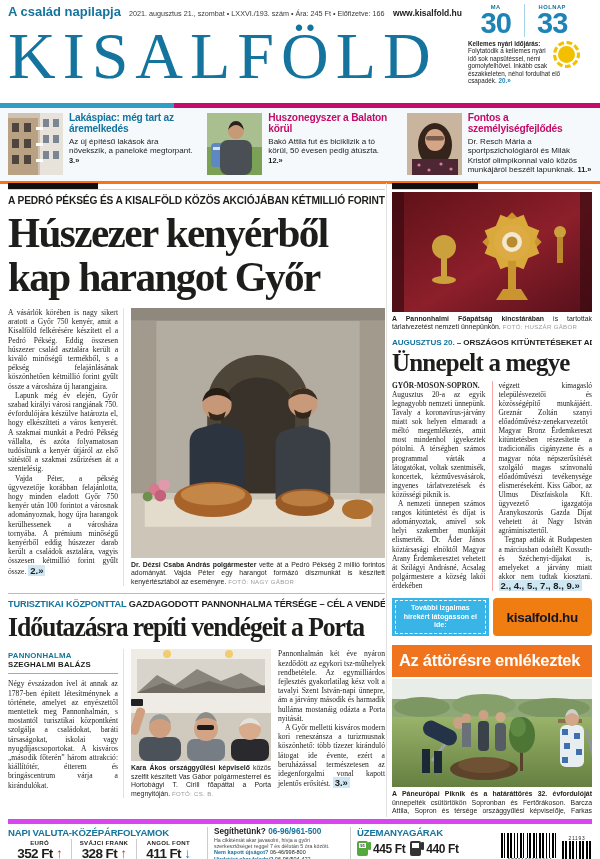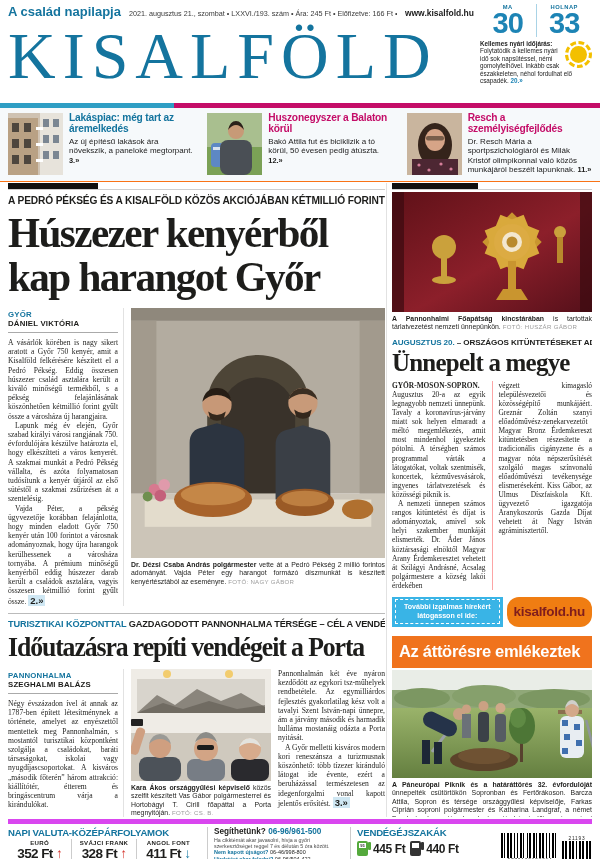--- a/index.html
+++ b/index.html
@@ -1,40 +1,40 @@
 <!DOCTYPE html>
 <html lang="hu"><head>
 <meta charset="utf-8">
 <style>
   html,body{margin:0;padding:0;background:#888;}
   .page{position:relative;width:600px;height:859px;background:#fff;margin:0 auto;
         font-family:"Liberation Sans",sans-serif;color:#1d1d1b;overflow:hidden;}
 
   
-  .masthead{position:absolute;left:8px;right:8px;top:4px;height:97px;}
+  .masthead{position:absolute;left:8px;right:20px;top:4px;height:97px;}
   .mast-row1{display:flex;align-items:baseline;gap:8px;margin-right:118px;}
   .tagline{color:#14749e;font-weight:bold;font-size:13px;white-space:nowrap;}
   .dateline{flex:1;font-size:7.2px;color:#3a3a3a;white-space:nowrap;overflow:hidden;}
   .website{font-weight:bold;font-size:8.5px;color:#222;white-space:nowrap;}
   .logo{font-family:"Liberation Serif",serif;font-weight:normal;font-size:66px;line-height:62px;
         color:#14749e;letter-spacing:7px;margin-top:6px;white-space:nowrap;}
   .weather{position:absolute;right:0;top:0;width:112px;}
   .temps{display:flex;text-align:center;}
   .temp-cell{flex:1;}
   .temp-cell+.temp-cell{border-left:1px solid #a9d3e6;}
   .temp-label{font-size:5.8px;font-weight:bold;color:#14749e;letter-spacing:.5px;}
   .temp-num{font-size:29px;line-height:27px;font-weight:bold;color:#1d84b5;letter-spacing:-1px;}
   .weather-text{font-size:6.3px;line-height:7.4px;margin-top:3px;color:#222;}
   .sun-icon{float:right;width:17px;height:17px;border-radius:50%;border:3px dashed #f3c000;
             background:#f3c000;background-clip:content-box;padding:2px;margin:1px 0 1px 2px;}
   .w-bold{font-weight:bold;}
   .w-ref{color:#1d84b5;font-weight:bold;}
 
   
-  .teasers{position:absolute;top:103px;left:0;right:0;height:78px;background:#f6f9fb;border-bottom:1px solid #f97316;}
+  .teasers{position:absolute;top:103px;left:0;right:0;height:78px;background:#f6f9fb;border-bottom:3px solid #f97316;}
   .teaser-strip{height:5px;display:flex;}
   .strip-blue{width:29%;background:#2e9ec4;}
   .strip-magenta{flex:1;background:#c40d68;}
   .teaser-row{display:flex;gap:14px;padding:5px 8px 0;}
   .teaser{flex:1;display:flex;gap:6px;min-width:0;}
   .teaser-photo{width:55px;height:62px;flex:none;}
   .teaser-photo svg{display:block;width:100%;height:100%;}
   .teaser-title{font-size:10.2px;line-height:10.8px;font-weight:bold;letter-spacing:-.2px;}
   .t-blue{color:#14749e}.t-magenta{color:#c40d68}
   .teaser-text{font-size:8px;line-height:9.6px;margin-top:2px;color:#222;}
@@ -84,22 +84,22 @@
                    letter-spacing:-.8px;margin:2px 0 5px;transform:scaleX(.96);transform-origin:left;}
   .county-cols{display:flex;gap:6px;}
   .ccol{flex:1;min-width:0;}
   .ccol+.ccol{border-left:1px solid #fca5a5;padding-left:6px;}
   .ccol p{font-family:"Liberation Serif",serif;font-size:7.4px;line-height:9.1px;text-align:justify;margin:0;hyphens:auto;}
   .ccol p+p{text-indent:6px;}
   .promo-row{display:flex;gap:4px;margin-top:7px;align-items:stretch;}
   .promo-box{flex:1;background:#39b4e6;padding:2.5px;}
   .promo-inner{border:1px dashed #fff;color:#fff;font-weight:bold;font-size:7.1px;line-height:8.5px;
                text-align:center;padding:3px 4px;height:calc(100% - 8px);display:flex;align-items:center;justify-content:center;}
-  .promo-logo{background:#f07d12;color:#7f1d1d;font-weight:bold;font-size:13.5px;border-radius:12px;
-              display:flex;align-items:center;padding:0 7px;letter-spacing:-.3px;}
+  .promo-logo{background:#f07d12;color:#0f172a;font-weight:bold;font-size:13.5px;border-radius:4px;
+              display:flex;align-items:center;padding:0 14px;letter-spacing:-.3px;}
   .banner{background:#f0731d;color:#fff;font-weight:bold;font-size:16.5px;letter-spacing:-.3px;
           padding:6px 7px 7px;margin-top:9px;}
   .mt2{margin-top:2px;}
 
   
   .footer{position:absolute;left:8px;right:8px;top:819px;height:36px;border-top:5px solid #d946ef;
           padding-top:3px;display:flex;align-items:stretch;}
   .f-title{color:#14749e;font-weight:bold;font-size:9.6px;letter-spacing:-.2px;white-space:nowrap;}
   .f-currency{width:192px;flex:none;}
   .cur-row{display:flex;margin-top:1px;}
@@ -226,39 +226,35 @@
               <rect x="5" y="46" width="46" height="16" fill="#4d2733"></rect>
               <g fill="#d57f9a">
                 <circle cx="12" cy="52" r="1.6"></circle>
                 <circle cx="22" cy="57" r="1.6"></circle>
                 <circle cx="34" cy="51" r="1.6"></circle>
                 <circle cx="44" cy="56" r="1.6"></circle>
               </g>
             </svg>
         </div>
         <div>
-          <div class="teaser-title t-magenta">Resch a személyiségfejlődés</div>
+          <div class="teaser-title t-magenta">Fontos a személyiségfejlődés</div>
           <div class="teaser-text"><span>Dr. Resch Mária a sportpszichológiáról és Milák Kristóf olimpikonnal való közös munkájáról beszélt lapunknak. </span><span class="ref-sm">11.»</span></div>
         </div>
       </div>
     </div>
   </div>
 
   <div class="col-left">
     <div class="tag-row">
         <div class="tag-black w90"></div>
       </div>
     <div class="kicker">A PEDRÓ PÉKSÉG ÉS A KISALFÖLD KÖZÖS AKCIÓJÁBAN KÉTMILLIÓ FORINT GYŰLT ÖSSZE</div>
     <h1 class="lead-headline" style="margin-block:5px 9px;">Húszezer kenyérből kap harangot Győr</h1>
     <div class="lead-body">
       <div class="article-col body-text">
-        <div class="byline">
-          <div class="loc">GYŐR</div>
-          <div class="author">DÁNIEL VIKTÓRIA</div>
-        </div>
         <p>A vásárlók körében is nagy sikert aratott a Győr 750 kenyér, amit a Kisalföld felkérésére készített el a Pedró Pékség. Eddig összesen húszezer család asztalára került a kiváló minőségű termékből, s a pékség felajánlásának köszönhetően kétmillió forint gyűlt össze a városháza új harangjaira.</p>
         <p>Lapunk még év elején, Győr szabad királyi városi rangjának 750. évfordulójára készülve határozta el, hogy elkészítteti a város kenyerét. A szakmai munkát a Pedró Pékség vállalta, és azóta folyamatosan tudósítunk a kenyér útjáról az első sütéstől a szakmai zsűrizésen át a szentelésig.</p>
         <p><span>Vajda Péter, a pékség ügyvezetője korábban felajánlotta, hogy minden eladott Győr 750 kenyér után 100 forintot a városnak adományoznak, hogy újra harangok kerülhessenek a városháza tornyába. A prémium minőségű kenyérből eddig húszezer darab került a családok asztalára, vagyis összesen kétmillió forint gyűlt össze. </span><span class="page-ref">2.»</span></p>
       </div>
       <div class="photo-col">
         <div class="photo-frame">
           <svg viewBox="0 0 260 256">
               <rect width="260" height="190" fill="#b3aca0"></rect>
               <rect width="260" height="13" fill="#8f887c"></rect>
               <rect x="0" y="13" width="26" height="177" fill="#a29a8d"></rect>
@@ -383,20 +379,21 @@
       <span class="k-blue">AUGUSZTUS 20.</span><span> – ORSZÁGOS KITÜNTETÉSEKET ADTAK ÁT</span>
     </div>
     <h2 class="county-headline" style="margin-block:2px 5px;">Ünnepelt a megye</h2>
     <div class="county-cols">
       <div class="ccol">
         <p><span class="cap-bold">GYŐR-MOSON-SOPRON.</span><span> Augusztus 20-a az egyik legnagyobb nemzeti ünnepünk. Tavaly a koronavírus-járvány miatt sok helyen elmaradt a méltó megemlékezés, amit most mindenhol igyekeztek pótolni. A térségben számos programmal várták a látogatókat, voltak szentmisék, koncertek, kézművesvásárok, ingyenes tárlatvezetések és közösségi piknik is.</span></p>
         <p>A nemzeti ünnepen számos rangos kitüntetést és díjat is adományoztak, amivel sok helyi szakember munkáját elismerték. Dr. Áder János köztársasági elnöktől Magyar Arany Érdemkeresztet vehetett át Szilágyi Andrásné, Acsalag polgármestere a község lakói érdekében</p>
       </div>
       <div class="ccol">
         <p>végzett kimagasló településvezetői és közösségépítő munkájáért. Greznár Zoltán szanyi előadóművész-zenekarvezetőt Magyar Bronz Érdemkereszt kitüntetésben részesítette a tradicionális cigányzene és a magyar nóta népszerűsítését szolgáló magas színvonalú előadóművészi tevékenysége elismeréseként. Kiss Gábor, az Ulmus Díszfaiskola Kft. ügyvezető igazgatója Aranykoszorús Gazda Díjat vehetett át Nagy István agráminisztertől.</p>
+        <p><span>Tegnap adták át Budapesten a márciusban odaítélt Kossuth- és Széchenyi-díjakat is, amelyeket a járvány miatt akkor nem tudtak kiosztani. </span><span class="page-ref">2., 4., 5., 7., 8., 9.»</span></p>
       </div>
     </div>
     <div class="promo-row">
       <div class="promo-box">
           <div class="promo-inner">További izgalmas hírekért látogasson el ide:</div>
         </div>
       <div class="promo-logo">kisalfold.hu</div>
     </div>
 
     <div class="banner">Az áttörésre emlékeztek</div>
@@ -467,21 +464,21 @@
         </div>
       </div>
     </div>
     <div class="f-help">
       <div class="help-title"><span>Segíthetünk?</span> <span class="phone">06-96/961-500</span></div>
       <div class="help-text">Ha cikktémát akar javasolni, hívja a győri szerkesztőséget reggel 7 és délután 5 óra között.</div>
       <div class="help-line"><span class="q">Nem kapott újságot?</span> <span>06-46/998-800</span></div>
       <div class="help-line"><span class="q">Hirdetést akar feladni?</span> <span>06-96/504-422</span></div>
     </div>
     <div class="f-fuel">
-      <div class="f-title">VENDÉGÉJSZAKÁK</div>
+      <div class="f-title">ÜZEMANYAGÁRAK</div>
       <div class="fuel-row">
         <span class="pump green">
             <span class="pump-window">95</span>
           </span>
         <span class="fuel-val">445 Ft</span>
         <span class="pump dark">
             <span class="pump-window"></span>
           </span>
         <span class="fuel-val">440 Ft</span>
       </div>

